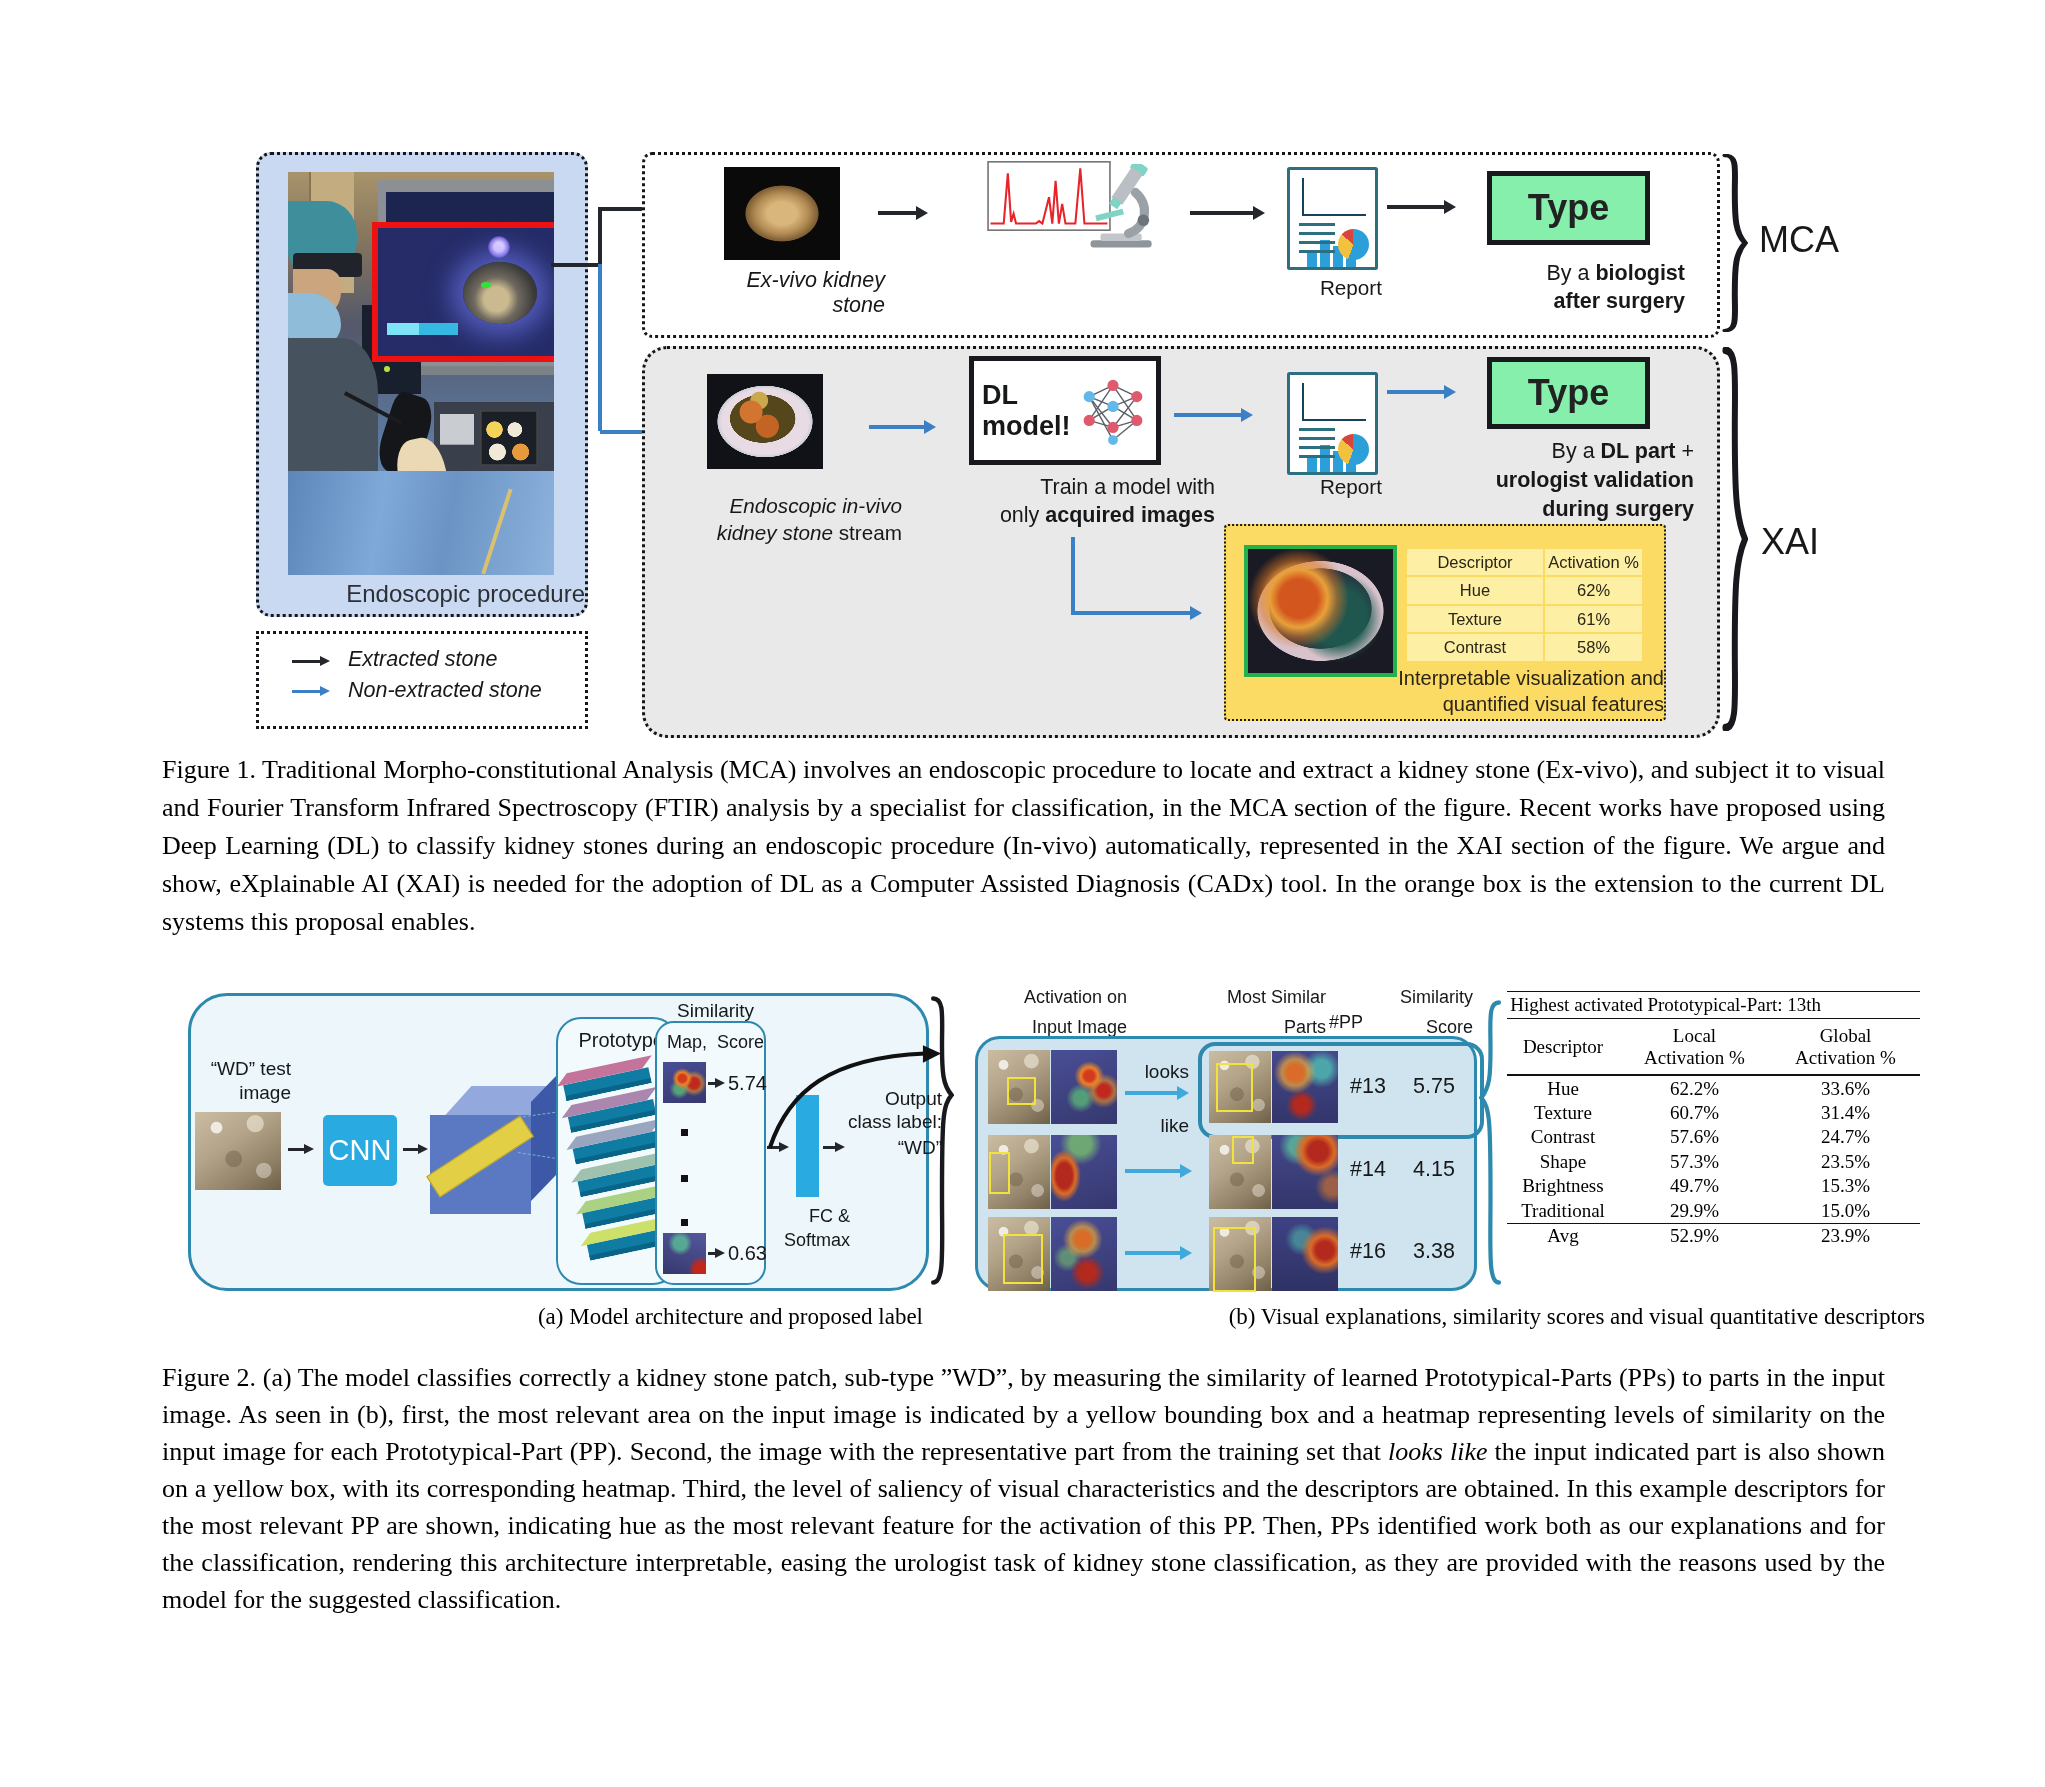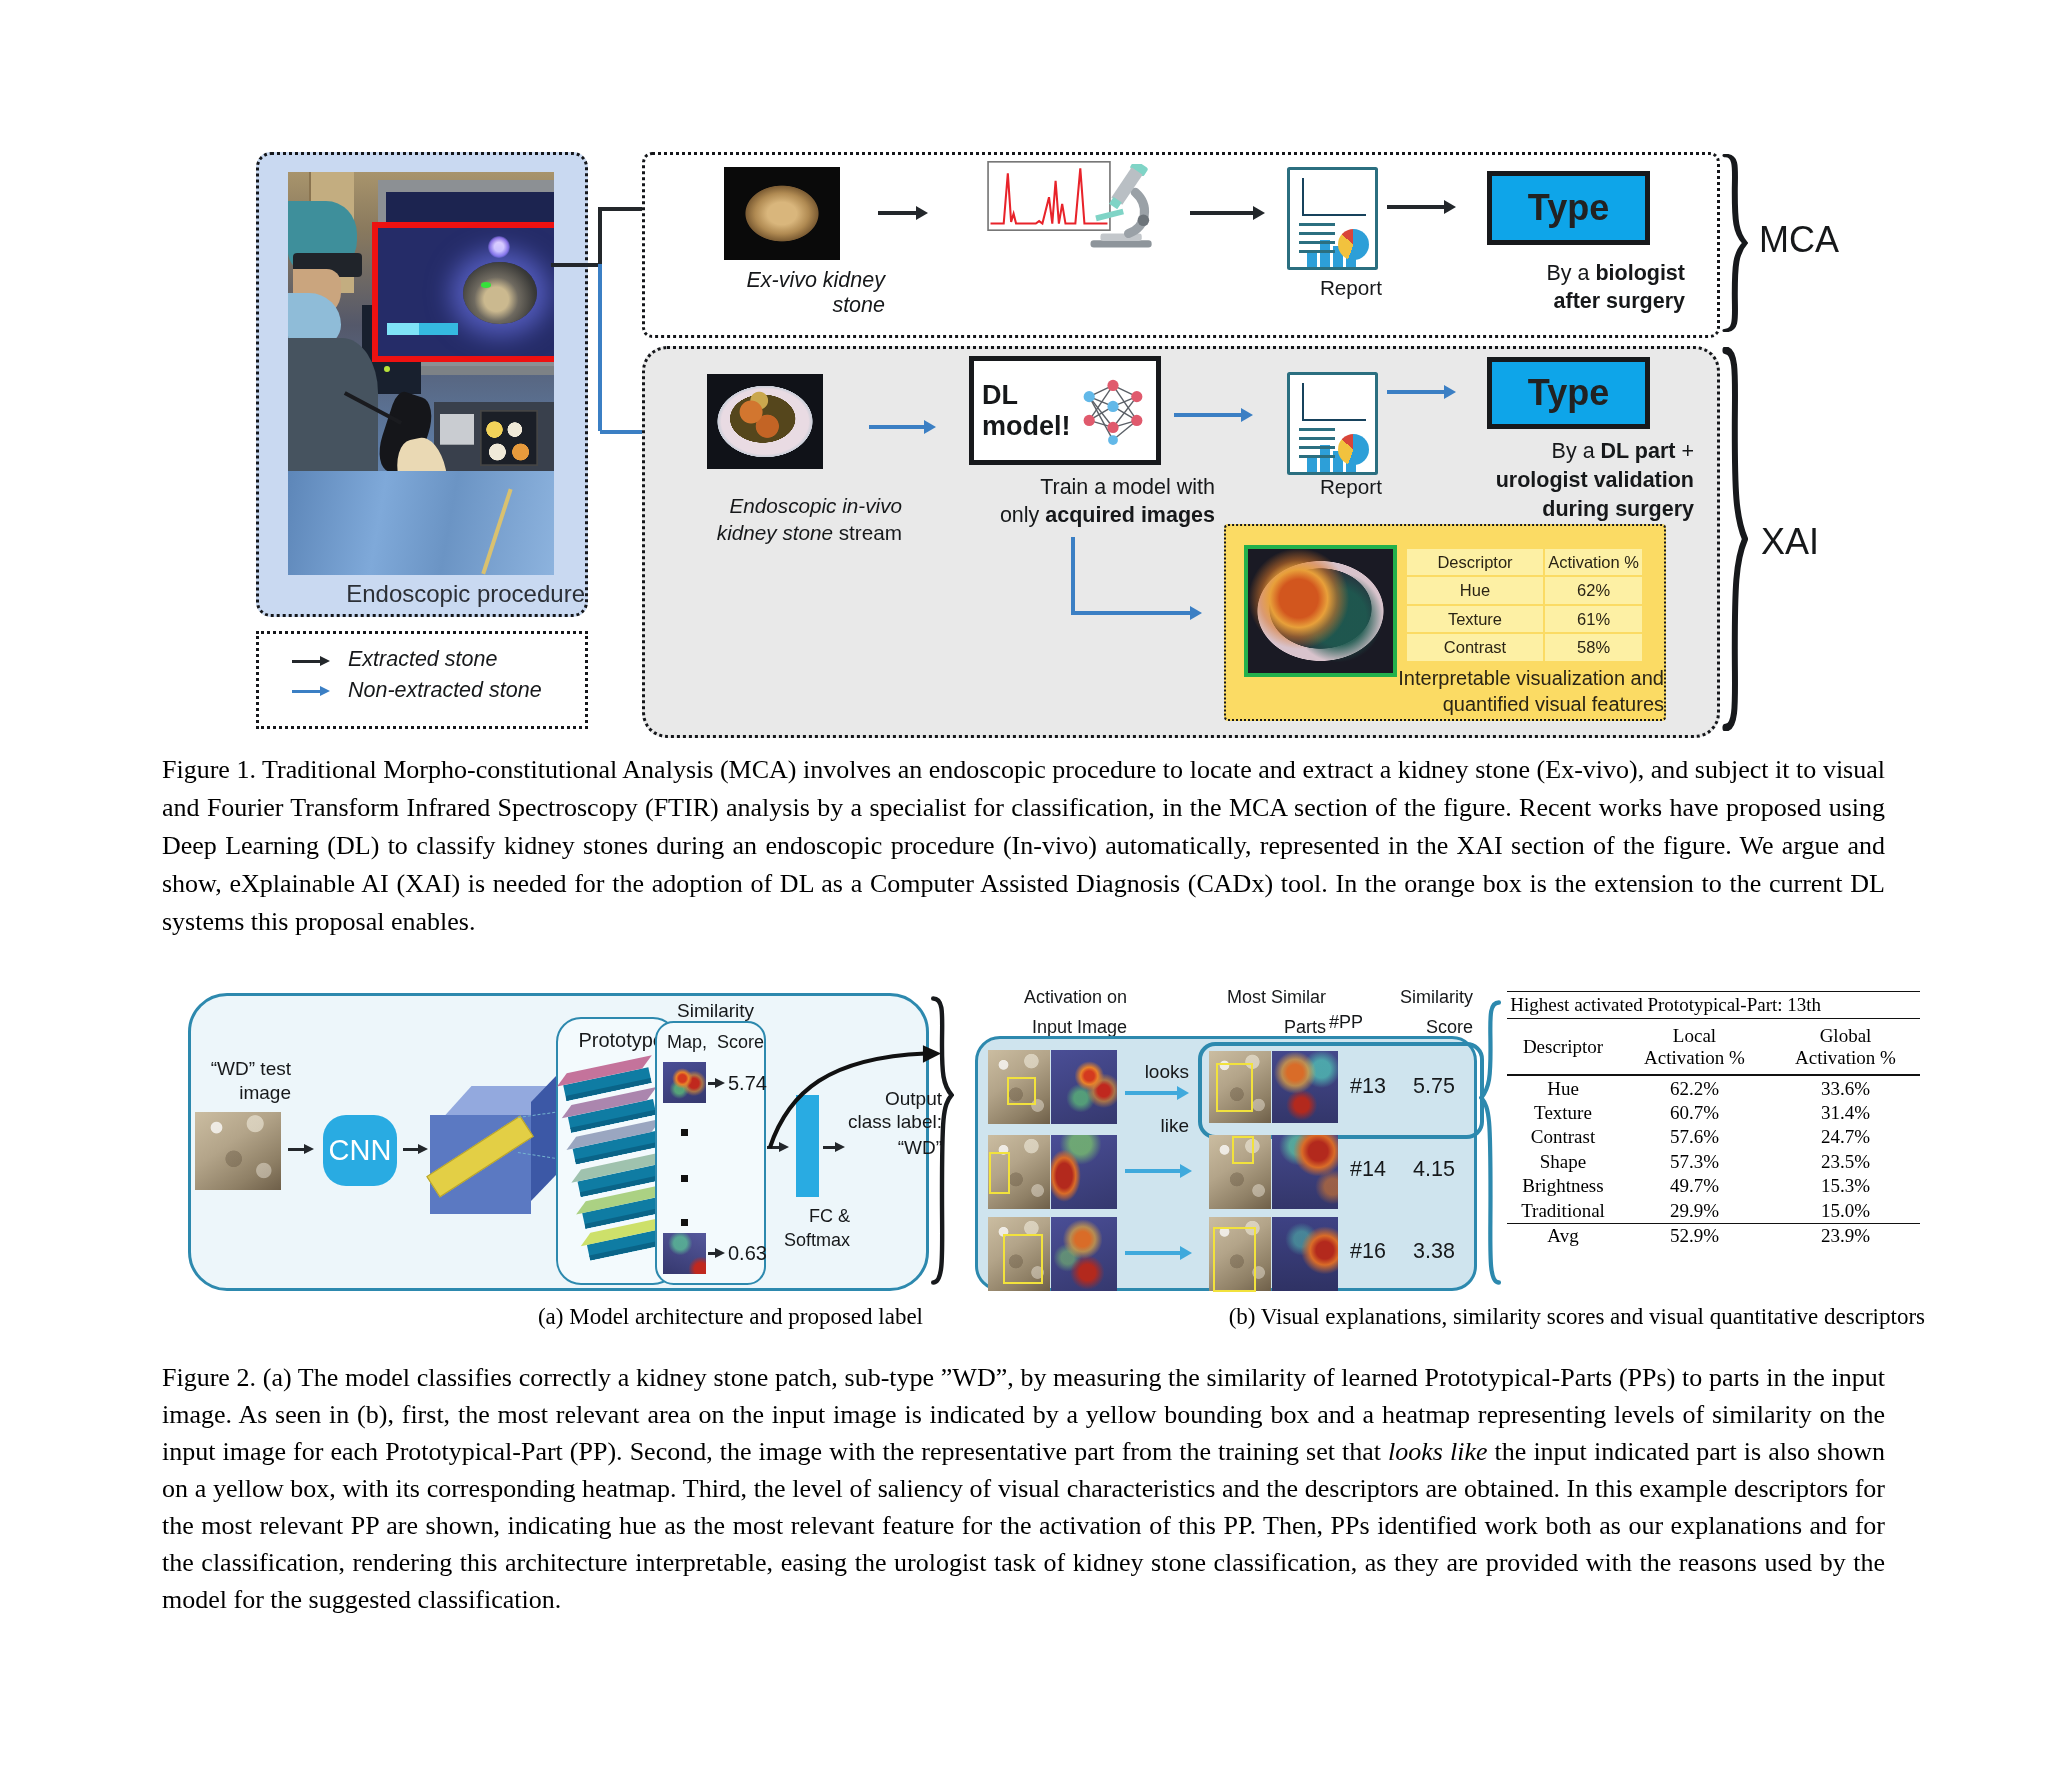--- a/index.html
+++ b/index.html
@@ -21,21 +21,21 @@
   .ha:after{content:"";position:absolute;right:-12.4px;top:-9px;width:0;height:0;
             border:7px solid transparent;border-left:12.4px solid var(--c,#23272b);}
   .ha.sm{border-top-width:3.3px;}
   .ha.sm:after{border-width:5.4px;border-left-width:10px;top:-7px;right:-10px;}
   .blue{--c:#3b7fc4;}
   .cyan{--c:#3fa9dc;}
   .vl{position:absolute;width:4.1px;background:#23272b;}
   .vl.blue{background:#3b7fc4;}
 
   
-  .typebox{position:absolute;background:#0ea5e9;border:5.4px solid #17191c;display:flex;align-items:center;justify-content:center;}
+  .typebox{position:absolute;background:#86efac;border:5.4px solid #17191c;display:flex;align-items:center;justify-content:center;}
   .typebox span{font-size:36px;font-weight:bold;font-family:"Liberation Sans",sans-serif;color:#222;}
 
   
   .report{position:absolute;width:85px;height:97px;background:#fff;border:3.3px solid #2b6f80;border-radius:2.5px;}
   .report .axis{position:absolute;left:11.6px;top:8.3px;width:62px;height:36px;border-left:2.1px solid #17425c;border-bottom:2.1px solid #17425c;}
   .report .bar{position:absolute;bottom:0;background:#2d9fd8;width:10px;}
   .report .ln{position:absolute;left:9px;height:3.3px;width:36px;background:#2b6f80;}
   .report .pie{position:absolute;right:5.8px;bottom:7.4px;width:31px;height:31px;border-radius:50%;
                background:conic-gradient(#2d9fd8 0 200deg,#f2c23e 200deg 310deg,#d8453a 310deg 360deg);}
 
@@ -283,21 +283,21 @@
   <p class="caption" style="left:162px;top:751px;width:1723px;margin:0;">Figure 1.  Traditional Morpho-constitutional Analysis (MCA) involves an endoscopic procedure to locate and extract a kidney stone (Ex-vivo), and subject it to visual and Fourier Transform Infrared Spectroscopy (FTIR) analysis by a specialist for classification, in the MCA section of the figure. Recent works have proposed using Deep Learning (DL) to classify kidney stones during an endoscopic procedure (In-vivo) automatically, represented in the XAI section of the figure. We argue and show, eXplainable AI (XAI) is needed for the adoption of DL as a Computer Assisted Diagnosis (CADx) tool. In the orange box is the extension to the current DL systems this proposal enables.</p>
 
   <div class="fig2box" style="left:188px;top:993px;width:735px;height:292px;border-radius:39px;"></div>
 
   <div class="abs t ctr" style="left:188px;top:1057px;width:103px;font-size:19px;line-height:24px;">
     <div>“WD” test</div>
     <div>image</div>
   </div>
   <div class="abs ph" style="left:195px;top:1112px;width:86px;height:78px;"></div>
   <div class="ha sm" style="left:288px;top:1148px;width:20.7px;"></div>
-  <div class="abs" style="left:323px;top:1115px;width:74px;height:71px;background:#29abe2;border-radius:23px;display:flex;align-items:center;justify-content:center;">
+  <div class="abs" style="left:323px;top:1115px;width:74px;height:71px;background:#29abe2;border-radius:5px;display:flex;align-items:center;justify-content:center;">
     <span class="t" style="font-size:29px;color:#fff;">CNN</span>
   </div>
   <div class="ha sm" style="left:403px;top:1148px;width:20px;"></div>
 
   <div class="abs" style="left:430px;top:1086px;width:124px;height:129px;">
     <div class="abs" style="left:28px;top:0;width:87px;height:30px;background:#93a9de;transform:skewX(-42deg);"></div>
     <div class="abs" style="left:0;top:29px;width:101px;height:99px;background:#5b79c2;"></div>
     <div class="abs" style="left:101px;top:15.7px;width:25px;height:99px;background:#3c58a6;transform:skewY(-46deg);transform-origin:left top;"></div>
     <div class="abs" style="left:-5.8px;top:58px;width:110px;height:23px;background:#e3cf45;border:1.7px solid #b7a32c;transform:rotate(-33deg);"></div>
   </div>

